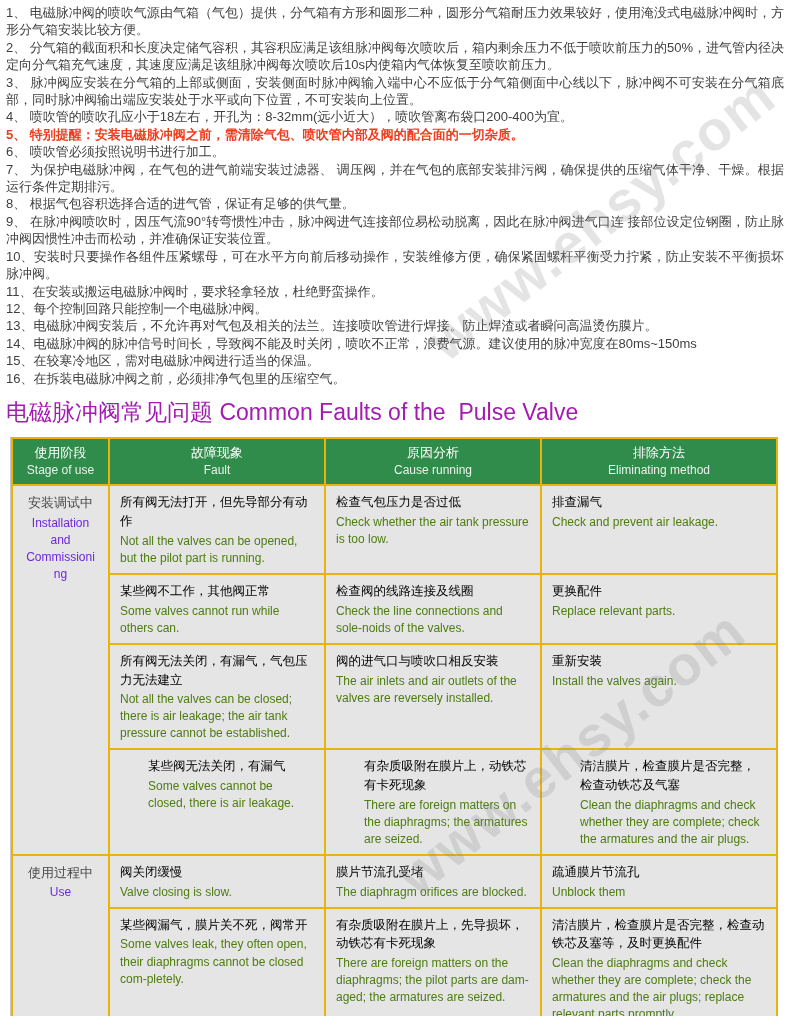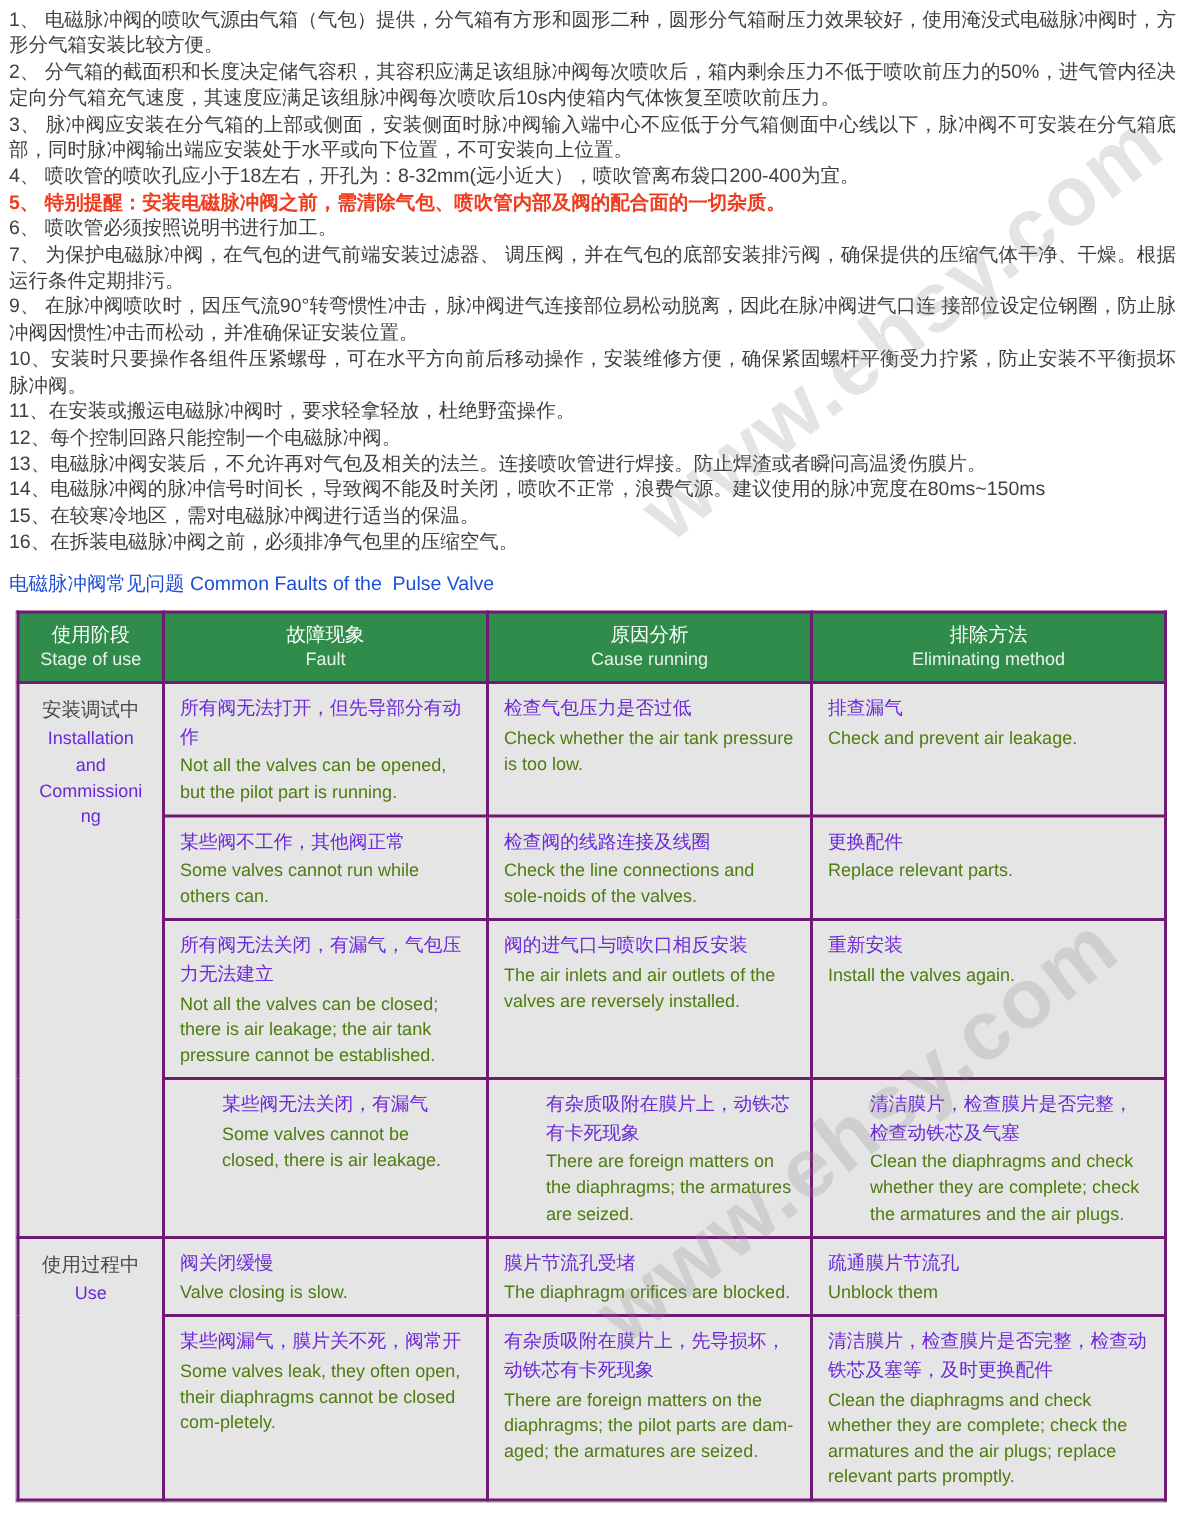--- a/index.html
+++ b/index.html
@@ -25,54 +25,54 @@
     margin: 0;
     text-align: justify;
   }
   .notes p.red {
     color: #f03b1d;
     font-weight: bold;
   }
   
   .section-title {
     margin: 10px 4px 9px 6px;
-    font-size: 13px;
-    color: #1d4ed8;
+    font-size: 23px;
+    color: #a21caf;
     font-weight: normal;
     white-space: pre;
   }
   
   .table-wrap {
     margin: 0 12px 10px 10px;
     border: 1px solid #c9c9c9;
     border-top: none;
   }
   table.faults {
     border-collapse: collapse;
     width: 100%;
     table-layout: fixed;
   }
   table.faults th, table.faults td {
-    border: 2px solid #701a75;
+    border: 2px solid #eab308;
     vertical-align: top;
     padding: 7px 10px 6px 10px;
     background: #e5e5e5;
     word-break: break-word;
   }
   table.faults thead th {
     background: #2f8c4a;
     color: #ffffff;
     font-weight: normal;
     text-align: center;
     padding: 5px 4px 6px 4px;
   }
   th .cn { font-size: 13px; line-height: 1.45; }
   th .en { font-size: 12px; line-height: 1.3; color: #e8f3ea; }
   td .cn {
-    color: #6d28d9;
+    color: #000000;
     font-size: 12.5px;
     line-height: 1.5;
   }
   td .en {
     color: #4d7c0f;
     font-size: 12px;
     line-height: 1.42;
     margin-top: 2px;
   }
   td.stage {
@@ -109,20 +109,21 @@
 <div class="page">
 
   <div class="notes">
     <p>1、 电磁脉冲阀的喷吹气源由气箱（气包）提供，分气箱有方形和圆形二种，圆形分气箱耐压力效果较好，使用淹没式电磁脉冲阀时，方形分气箱安装比较方便。</p>
     <p>2、 分气箱的截面积和长度决定储气容积，其容积应满足该组脉冲阀每次喷吹后，箱内剩余压力不低于喷吹前压力的50%，进气管内径决定向分气箱充气速度，其速度应满足该组脉冲阀每次喷吹后10s内使箱内气体恢复至喷吹前压力。</p>
     <p>3、 脉冲阀应安装在分气箱的上部或侧面，安装侧面时脉冲阀输入端中心不应低于分气箱侧面中心线以下，脉冲阀不可安装在分气箱底部，同时脉冲阀输出端应安装处于水平或向下位置，不可安装向上位置。</p>
     <p>4、 喷吹管的喷吹孔应小于18左右，开孔为：8-32mm(远小近大），喷吹管离布袋口200-400为宜。</p>
     <p class="red">5、 特别提醒：安装电磁脉冲阀之前，需清除气包、喷吹管内部及阀的配合面的一切杂质。</p>
     <p>6、 喷吹管必须按照说明书进行加工。</p>
     <p>7、 为保护电磁脉冲阀，在气包的进气前端安装过滤器、 调压阀，并在气包的底部安装排污阀，确保提供的压缩气体干净、干燥。根据运行条件定期排污。</p>
+    <p>8、 根据气包容积选择合适的进气管，保证有足够的供气量。</p>
     <p>9、 在脉冲阀喷吹时，因压气流90°转弯惯性冲击，脉冲阀进气连接部位易松动脱离，因此在脉冲阀进气口连 接部位设定位钢圈，防止脉冲阀因惯性冲击而松动，并准确保证安装位置。</p>
     <p>10、安装时只要操作各组件压紧螺母，可在水平方向前后移动操作，安装维修方便，确保紧固螺杆平衡受力拧紧，防止安装不平衡损坏脉冲阀。</p>
     <p>11、在安装或搬运电磁脉冲阀时，要求轻拿轻放，杜绝野蛮操作。</p>
     <p>12、每个控制回路只能控制一个电磁脉冲阀。</p>
     <p>13、电磁脉冲阀安装后，不允许再对气包及相关的法兰。连接喷吹管进行焊接。防止焊渣或者瞬问高温烫伤膜片。</p>
     <p>14、电磁脉冲阀的脉冲信号时间长，导致阀不能及时关闭，喷吹不正常，浪费气源。建议使用的脉冲宽度在80ms~150ms</p>
     <p>15、在较寒冷地区，需对电磁脉冲阀进行适当的保温。</p>
     <p>16、在拆装电磁脉冲阀之前，必须排净气包里的压缩空气。</p>
   </div>
 

